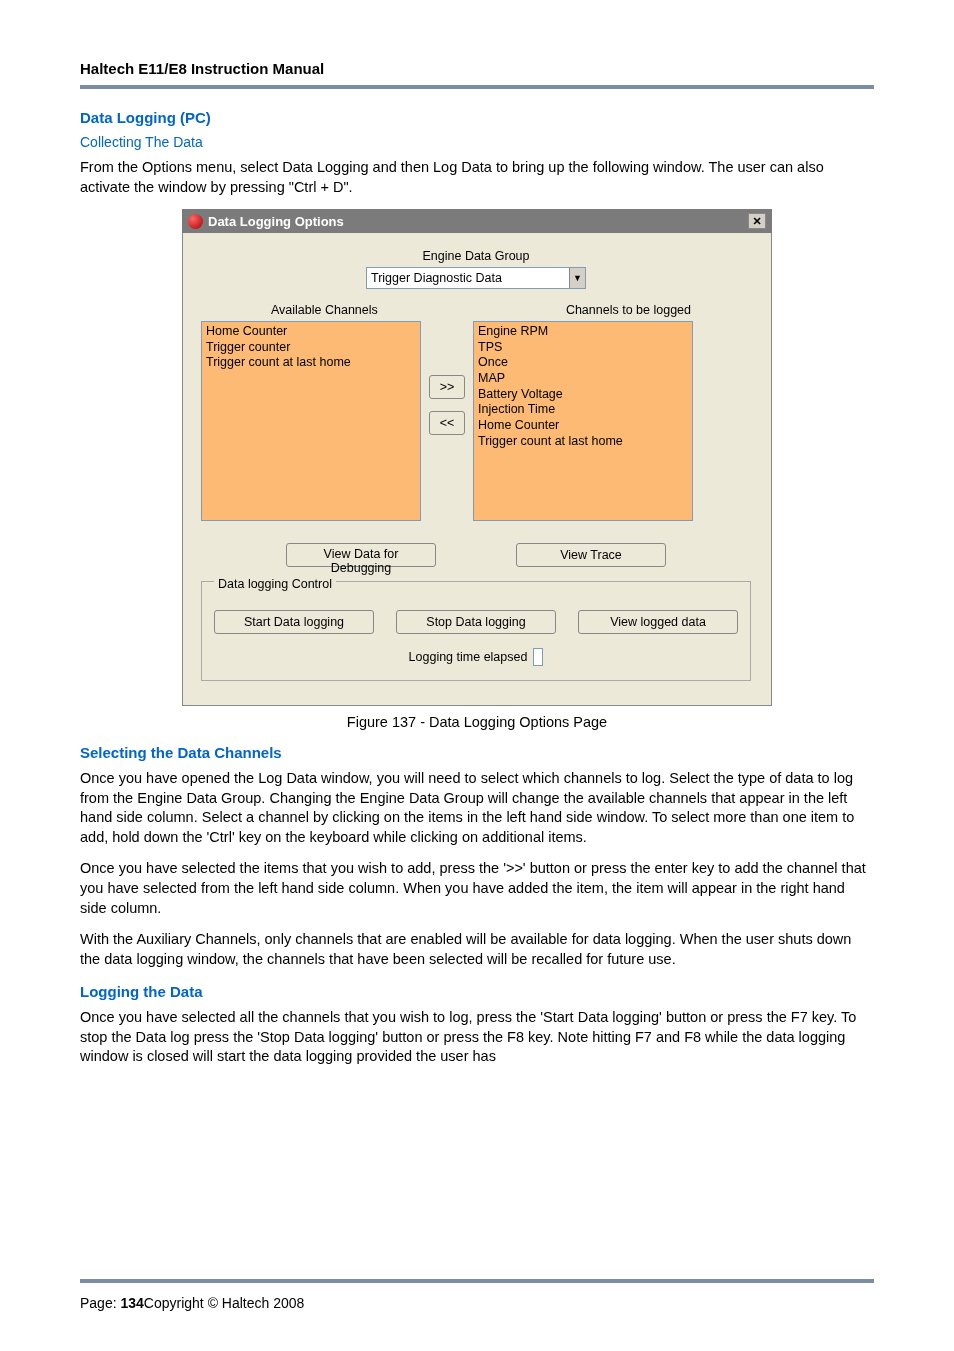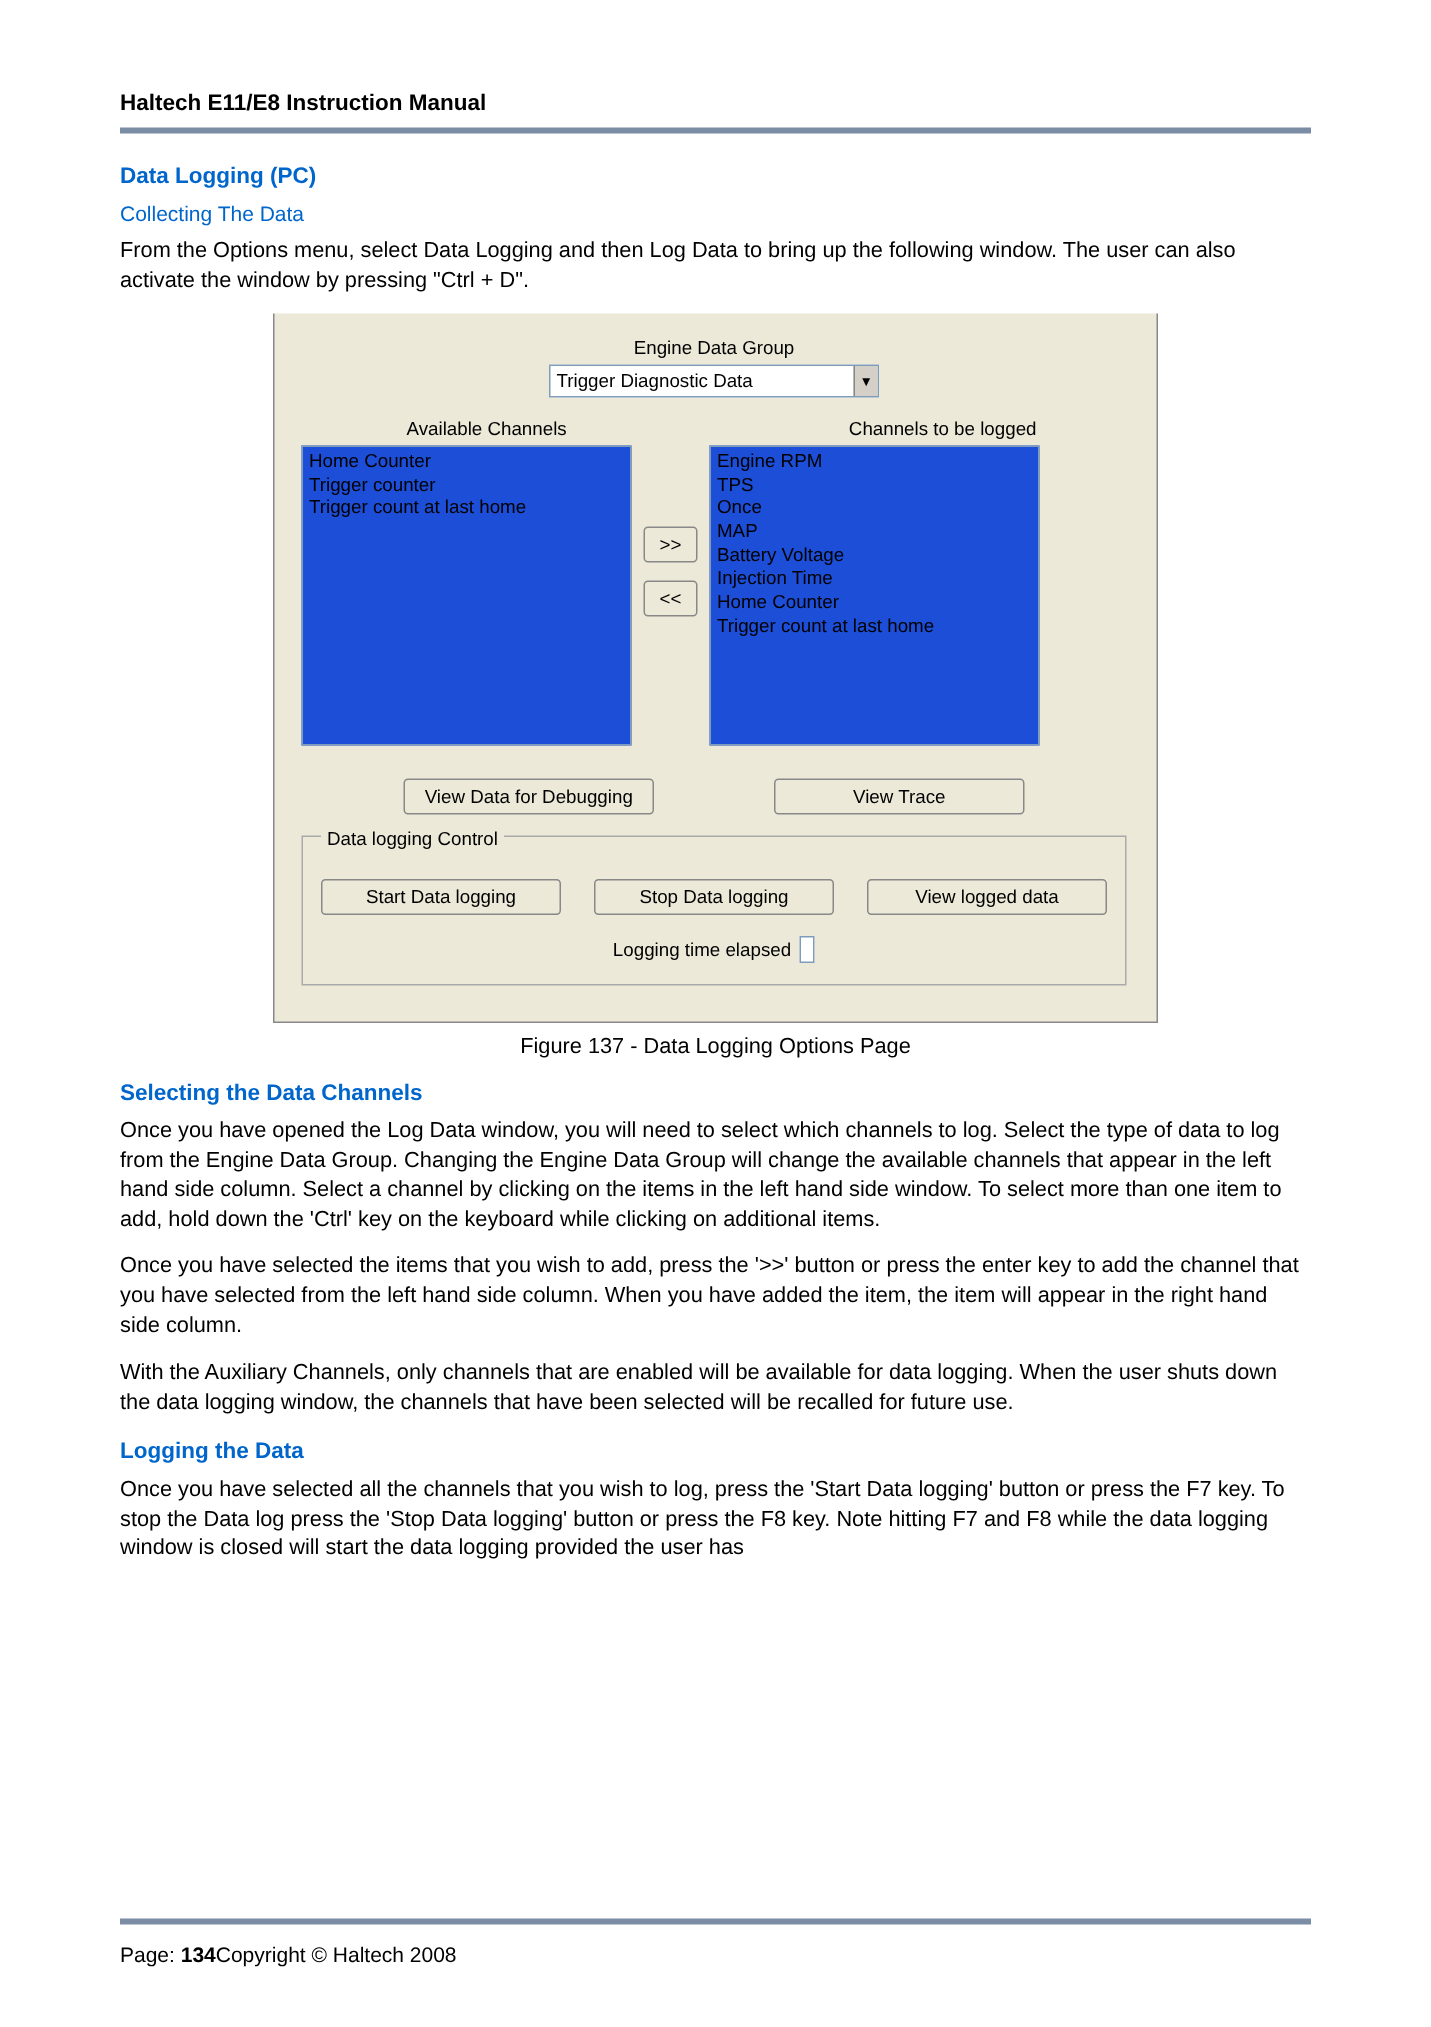--- a/index.html
+++ b/index.html
@@ -128,21 +128,21 @@
     }
     .lists-row {
       display: flex;
       align-items: flex-start;
       gap: 8px;
       margin-bottom: 22px;
     }
     .listbox {
       width: 220px;
       height: 200px;
-      background: #1d4ed8;
+      background: #fdba74;
       border: 1px solid #7f9db9;
       font-size: 12.5px;
       padding: 2px 4px;
       line-height: 1.25;
     }
     .transfer-btns {
       display: flex;
       flex-direction: column;
       gap: 12px;
       margin-top: 54px;
@@ -161,21 +161,21 @@
       height: 24px;
       padding: 0;
     }
     .mid-btns {
       display: flex;
       justify-content: center;
       gap: 80px;
       margin-bottom: 14px;
     }
     .mid-btns .btn {
-      width: 167px;
+      width: 150px;
       height: 24px;
     }
     .fieldset {
       border: 1px solid #aaa;
       padding: 10px 12px 14px 12px;
       margin-bottom: 12px;
     }
     .fieldset-legend {
       font-size: 12.5px;
       padding: 0 4px;
@@ -238,20 +238,27 @@
 
 <div class="header-title">Haltech E11/E8 Instruction Manual</div>
 <hr class="hr-top">
 
 <div class="section-heading">Data Logging (PC)</div>
 <div class="sub-heading">Collecting The Data</div>
 <p class="body-text">From the Options menu, select Data Logging and then Log Data to bring up the following window. The user can also activate the window by pressing "Ctrl + D".</p>
 
 <div class="dialog-container">
   <div class="dialog">
+    <div class="titlebar">
+      <div class="titlebar-left">
+        <div class="titlebar-icon"></div>
+        <span>Data Logging Options</span>
+      </div>
+      <div class="close-btn">✕</div>
+    </div>
     <div class="dialog-body">
       <div class="center-label">Engine Data Group</div>
       <div class="combo-row">
         <div class="combo">
           <span>Trigger Diagnostic Data</span>
           <div class="combo-arrow">▼</div>
         </div>
       </div>
       <div class="cols-header">
         <span>Available Channels</span>

